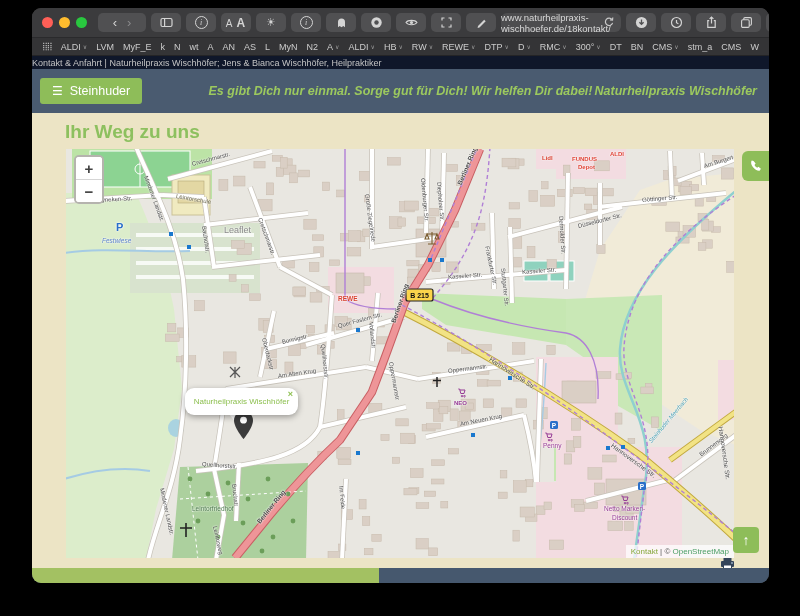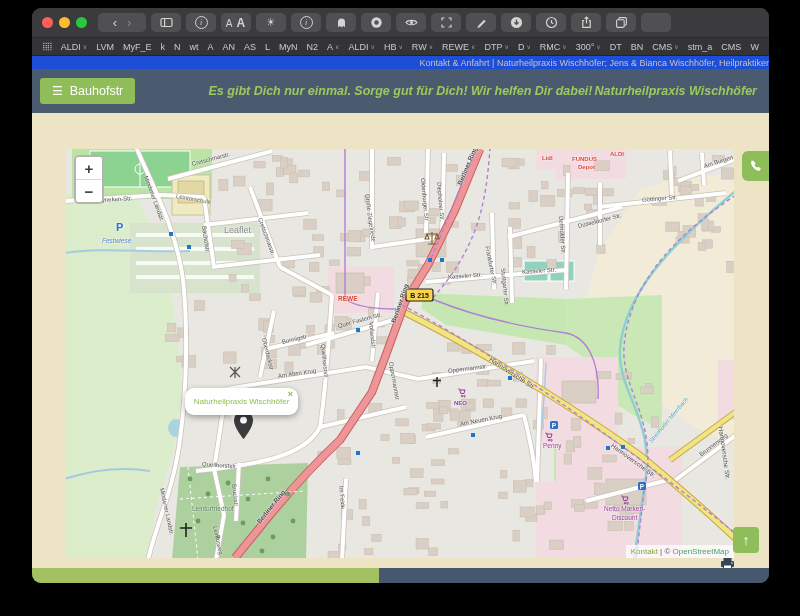--- a/index.html
+++ b/index.html
@@ -26,22 +26,22 @@
     display:flex;align-items:center;justify-content:center;color:#d4d4d4;font-style:italic;font-family:"Liberation Serif",serif;}
   
   .bmbar{position:absolute;left:0;top:29px;width:100%;height:18px;background:#343436;
     display:flex;align-items:center;gap:9px;padding:0 10px;box-sizing:border-box;overflow:hidden;
     border-top:1px solid #2a2a2c;}
   .bm-grid{color:#b8b8b8;font-size:8px;letter-spacing:-1px}
   .bm-item{color:#cccccc;font-size:9px;white-space:nowrap;display:flex;align-items:center;gap:2px;}
   .bm-item .chev{color:#9a9a9a;font-size:6px;}
   .bm-item:last-child{margin-left:auto;color:#cccccc}
   
-  .tabbar{position:absolute;left:0;top:47px;width:100%;height:14px;background:#1d4ed8;
-    display:flex;align-items:center;justify-content:flex-end;color:#c3c3c3;font-size:9px;
+  .tabbar{position:absolute;left:0;top:47px;width:100%;height:14px;background:#0f172a;
+    display:flex;align-items:center;justify-content:flex-start;color:#c3c3c3;font-size:9px;
     border-top:1px solid #242426;}
   
   .siteheader{position:absolute;left:0;top:61px;width:100%;height:44px;background:#4a5b70;}
   .navbtn{position:absolute;left:8px;top:9px;height:26px;background:#8ebd59;color:#fff;
     border-radius:3px;display:flex;align-items:center;gap:7px;padding:0 12px;font-size:12.5px;}
   .navbtn .bars{font-size:12px}
   .motto{position:absolute;left:0;top:0;width:100%;height:44px;display:flex;align-items:center;
     justify-content:center;color:#9cc95e;font-style:italic;font-weight:bold;font-size:12.5px;}
   .brand{position:absolute;right:12px;top:0;height:44px;display:flex;align-items:center;
     color:#9cc95e;font-style:italic;font-weight:bold;font-size:12.5px;}
@@ -133,20 +133,29 @@
     <div class="tbtn">
       <svg width="13" height="13" viewBox="0 0 13 13" fill="none" stroke="#d4d4d4" stroke-width="1.2">
           <path d="M2,4.5 V2 H4.5 M8.5,2 H11 V4.5 M11,8.5 V11 H8.5 M4.5,11 H2 V8.5"></path>
         </svg>
     </div>
     <div class="tbtn">
       <svg width="13" height="13" viewBox="0 0 13 13">
           <path d="M3,10 L9.2,3.8 L10.7,5.3 L4.5,11.5 L2.6,11.9 Z" fill="#d4d4d4"></path>
         </svg>
     </div>
+    <div class="urlfield">
+      <span>www.naturheilpraxis-wischhoefer.de/18kontakt/</span>
+      <span class="reload">
+        <svg width="12" height="12" viewBox="0 0 13 13" fill="none" stroke="#c9c9c9" stroke-width="1.3">
+            <path d="M10.4,7.5 a4,4 0 1 1 -0.6,-3.6"></path>
+            <path d="M10.6,1.6 L10.3,4.4 L7.5,4.1" fill="none"></path>
+          </svg>
+      </span>
+    </div>
     <div class="tbtn">
       <svg width="13" height="13" viewBox="0 0 13 13">
           <circle cx="6.5" cy="6.5" r="5.6" fill="#d4d4d4"></circle>
           <path d="M6.5,3.4 V8 M4.4,6.2 L6.5,8.4 L8.6,6.2" stroke="#505052" stroke-width="1.3" fill="none"></path>
         </svg>
     </div>
     <div class="tbtn">
       <svg width="13" height="13" viewBox="0 0 13 13">
           <circle cx="6.5" cy="6.5" r="5" fill="none" stroke="#d4d4d4" stroke-width="1.2"></circle>
           <path d="M6.5,4 V6.7 L8.4,7.8" stroke="#d4d4d4" stroke-width="1.2" fill="none"></path>
@@ -265,27 +274,28 @@
       </span>
     </div>
 
   <div class="tabbar">
     <span>Kontakt &amp; Anfahrt | Naturheilpraxis Wischhöfer; Jens &amp; Bianca Wischhöfer, Heilpraktiker</span>
   </div>
 
   <div class="siteheader">
     <div class="navbtn">
       <span class="bars">☰</span>
-      <span>Bauhofstr</span>
+      <span>Steinhuder</span>
     </div>
     <div class="motto">Es gibt Dich nur einmal. Sorge gut für Dich! Wir helfen Dir dabei!</div>
     <div class="brand">Naturheilpraxis Wischhöfer</div>
   </div>
 
   <div class="content">
+    <div class="pagehead">Ihr Weg zu uns</div>
 
     <div class="map">
       <svg class="base" width="668" height="409" viewBox="0 0 668 409">
         <defs>
           <path id="r1" d="M-2,52 L96,46"></path>
           <path id="r2" d="M70,-2 C88,40 110,80 117,130 C122,180 121,240 114,290 C108,340 90,375 82,411"></path>
           <path id="r3" d="M102,30 L206,2"></path>
           <path id="r4" d="M184,38 L214,118"></path>
           <path id="r5" d="M138,48 L148,118"></path>
           <path id="r6" d="M96,46 L138,48"></path>

